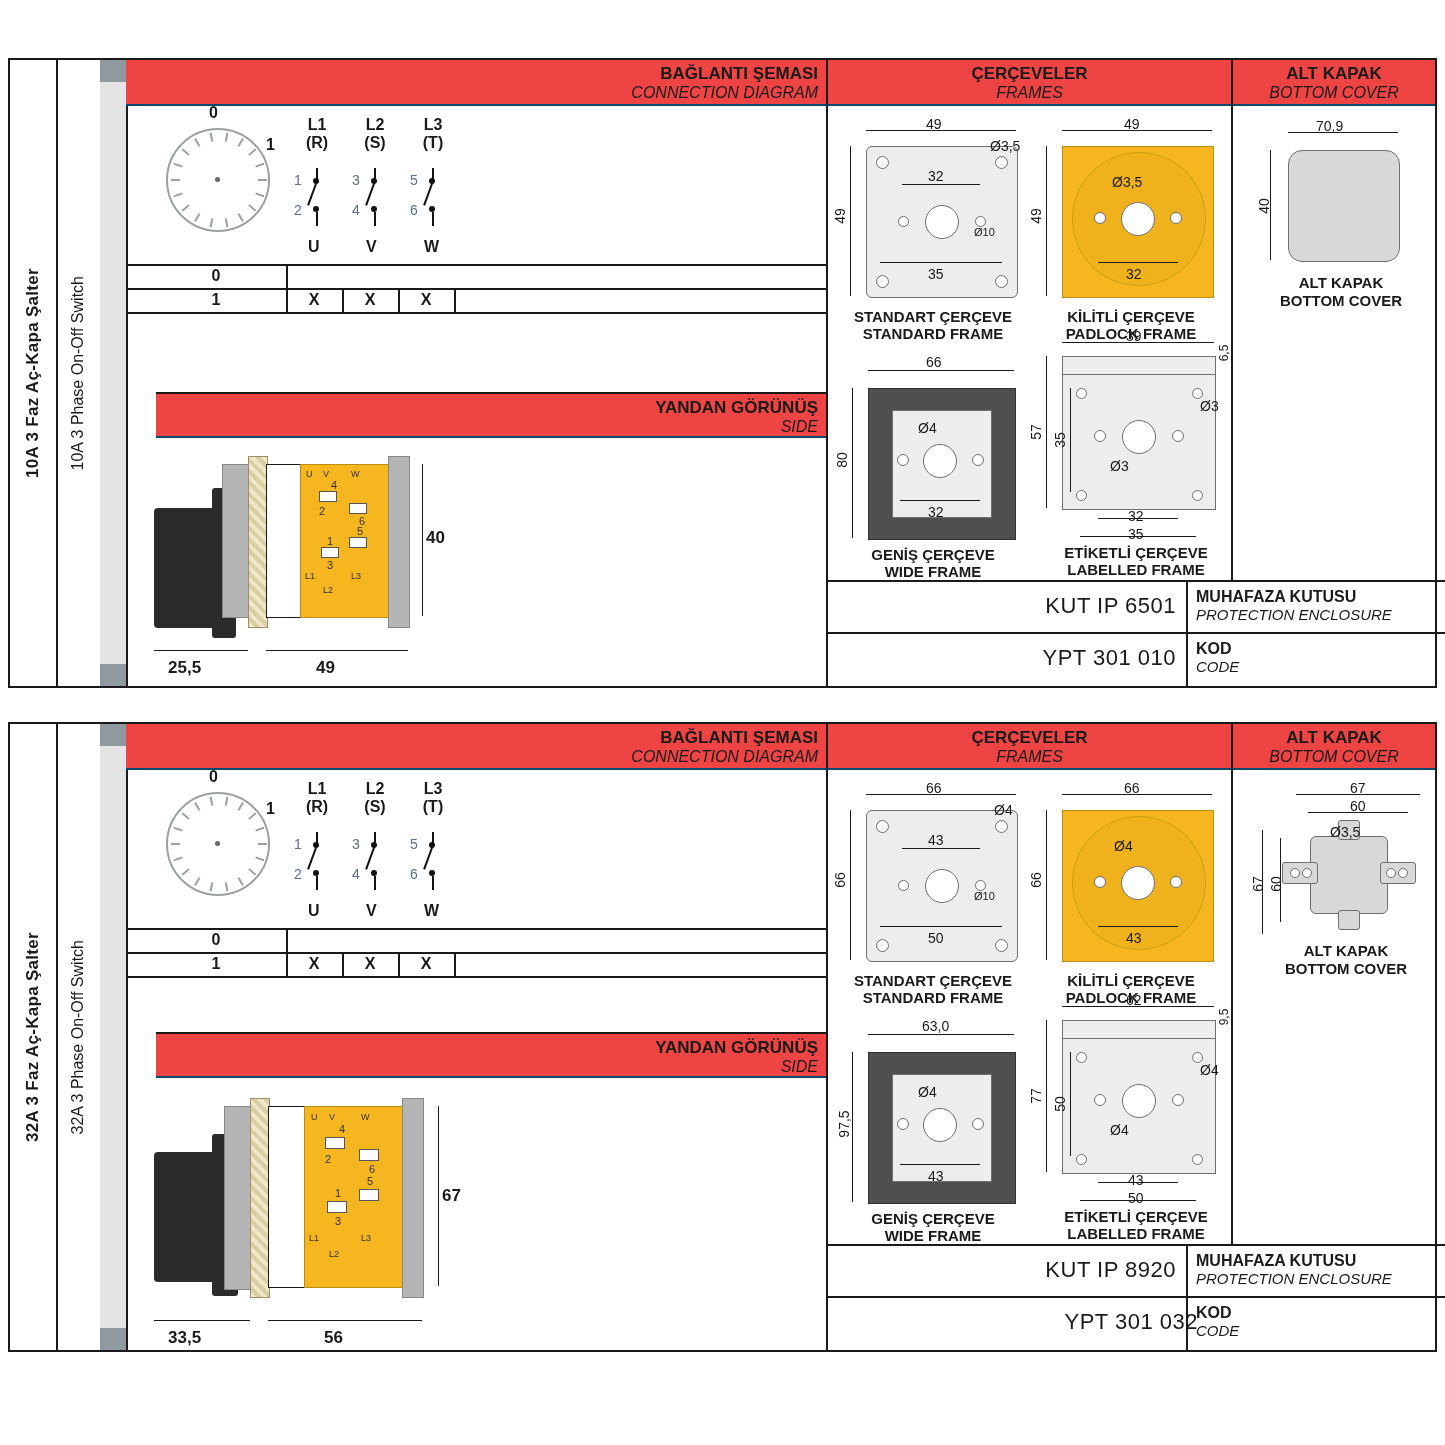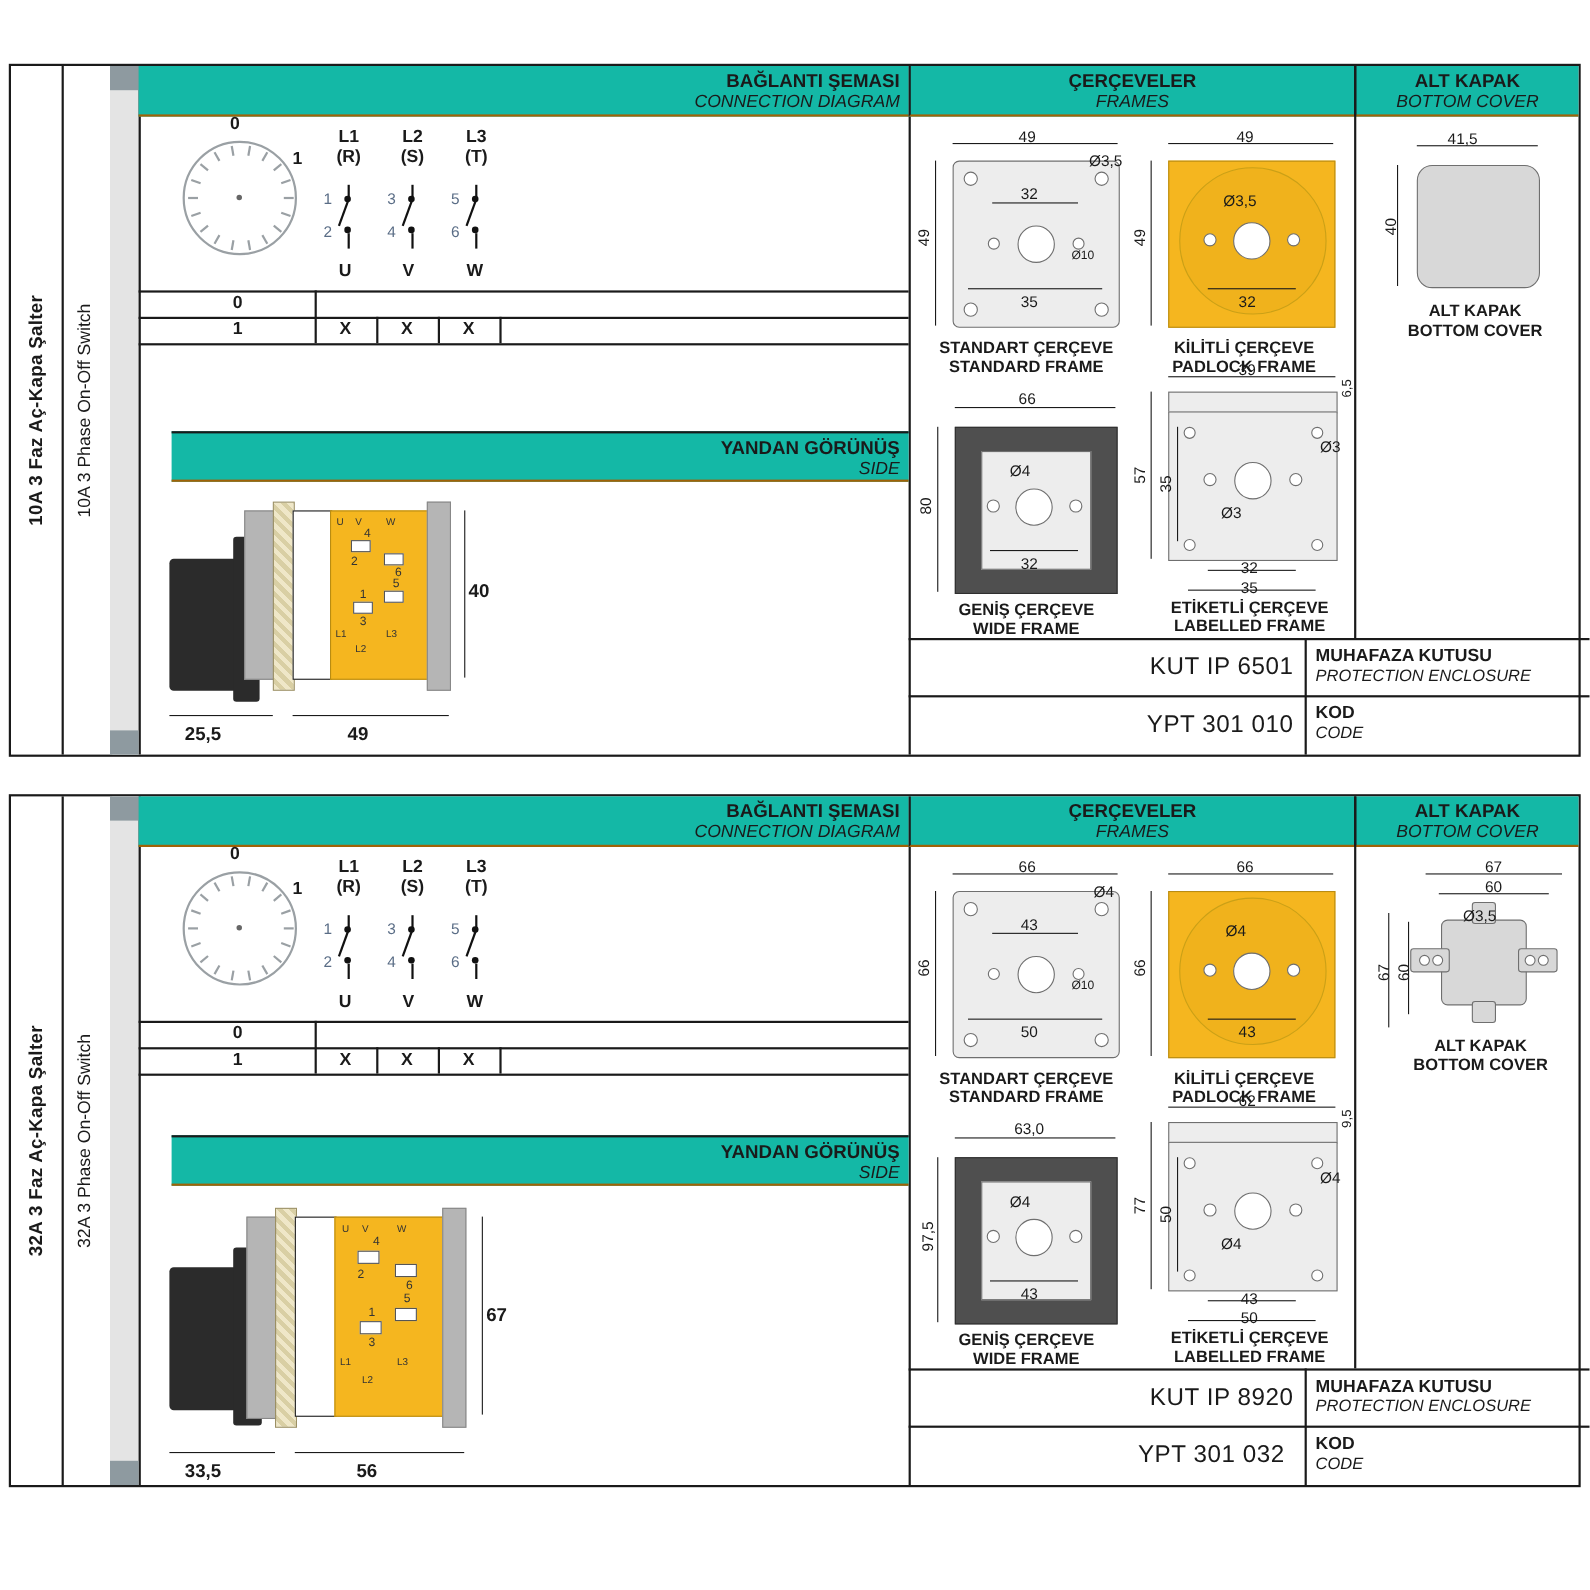--- a/index.html
+++ b/index.html
@@ -14,21 +14,21 @@
   .vsub{position:absolute;left:46px;width:44px;top:0;bottom:0;display:flex;align-items:center;justify-content:center;border-right:2px solid #1a1a1a;}
   .vsub span{writing-mode:vertical-rl;transform:rotate(180deg);font-size:16px;white-space:nowrap;}
   .spine{position:absolute;left:90px;width:26px;top:0;bottom:0;background:#e4e4e4;border-right:2px solid #1a1a1a;}
   .spine .cap{position:absolute;left:0;width:26px;height:22px;background:#8e9aa0;}
   .spine .cap.t{top:0;}
   .spine .cap.b{bottom:0;}
 
   .content{position:absolute;left:116px;right:0;top:0;bottom:0;}
 
   
-  .hdrbar{position:absolute;background:#14b8a6;border-bottom:2px solid #a16207;box-sizing:border-box;}
+  .hdrbar{position:absolute;background:#ef4444;border-bottom:2px solid #0c4a6e;box-sizing:border-box;}
   .hdr-tr{position:absolute;right:8px;top:4px;text-align:right;line-height:1.15;}
   .hdr-tr .tr{font-weight:bold;font-size:17px;}
   .hdr-tr .en{font-style:italic;font-size:16px;}
   .hdr-c{position:absolute;left:0;right:0;top:4px;text-align:center;line-height:1.15;}
   .hdr-c .tr{font-weight:bold;font-size:17px;}
   .hdr-c .en{font-style:italic;font-size:16px;}
 
   .vline{position:absolute;width:2px;background:#1a1a1a;}
   .hline{position:absolute;height:2px;background:#1a1a1a;}
 
@@ -337,21 +337,21 @@
         <div class="dm" style="left:92px;top:194px;">35</div>
         <div class="fr-cap" style="left:0;top:212px;">
           <span>ETİKETLİ ÇERÇEVE</span><br>
           <span>LABELLED FRAME</span>
         </div>
       </div>
 
       <div class="fr-wrap" style="left:1120px;top:56px;width:190px;height:250px;">
         <div class="plate" style="left:42px;top:34px;width:110px;height:110px;border-radius:14px;background:#d8d8d8;"></div>
         <div class="arrowline" style="left:42px;top:16px;width:110px;"></div>
-        <div class="dm" style="left:70px;top:2px;">41,5</div>
+        <div class="dm" style="left:70px;top:2px;">70,9</div>
         <div class="arrowv" style="left:24px;top:34px;height:110px;"></div>
         <div class="dm" style="left:10px;top:82px;transform:rotate(-90deg);">40</div>
         <div class="bottomcover-cap" style="left:0;top:158px;">
           <span>ALT KAPAK</span><br>
           <span>BOTTOM COVER</span>
         </div>
       </div>
 
       <div class="hline" style="left:700px;top:520px;right:0;width:629px;"></div>
       <div class="hline" style="left:700px;top:572px;width:629px;"></div>
@@ -648,21 +648,21 @@
       </div>
 
       <div class="hline" style="left:700px;top:520px;width:629px;"></div>
       <div class="hline" style="left:700px;top:572px;width:629px;"></div>
       <div class="vline" style="left:1060px;top:520px;height:106px;"></div>
       <div class="kutcode" style="left:840px;top:533px;width:210px;text-align:right;">KUT IP 8920</div>
       <div class="kutlabel" style="left:1070px;top:528px;">
         <div class="tr">MUHAFAZA KUTUSU</div>
         <div class="en">PROTECTION ENCLOSURE</div>
       </div>
-      <div class="kutcode" style="left:832px;top:585px;width:210px;text-align:right;">YPT 301 032</div>
+      <div class="kutcode" style="left:862px;top:585px;width:210px;text-align:right;">YPT 301 032</div>
       <div class="kutlabel" style="left:1070px;top:580px;">
         <div class="tr">KOD</div>
         <div class="en">CODE</div>
       </div>
 
     </div>
   </div>
 
 </div>
 

